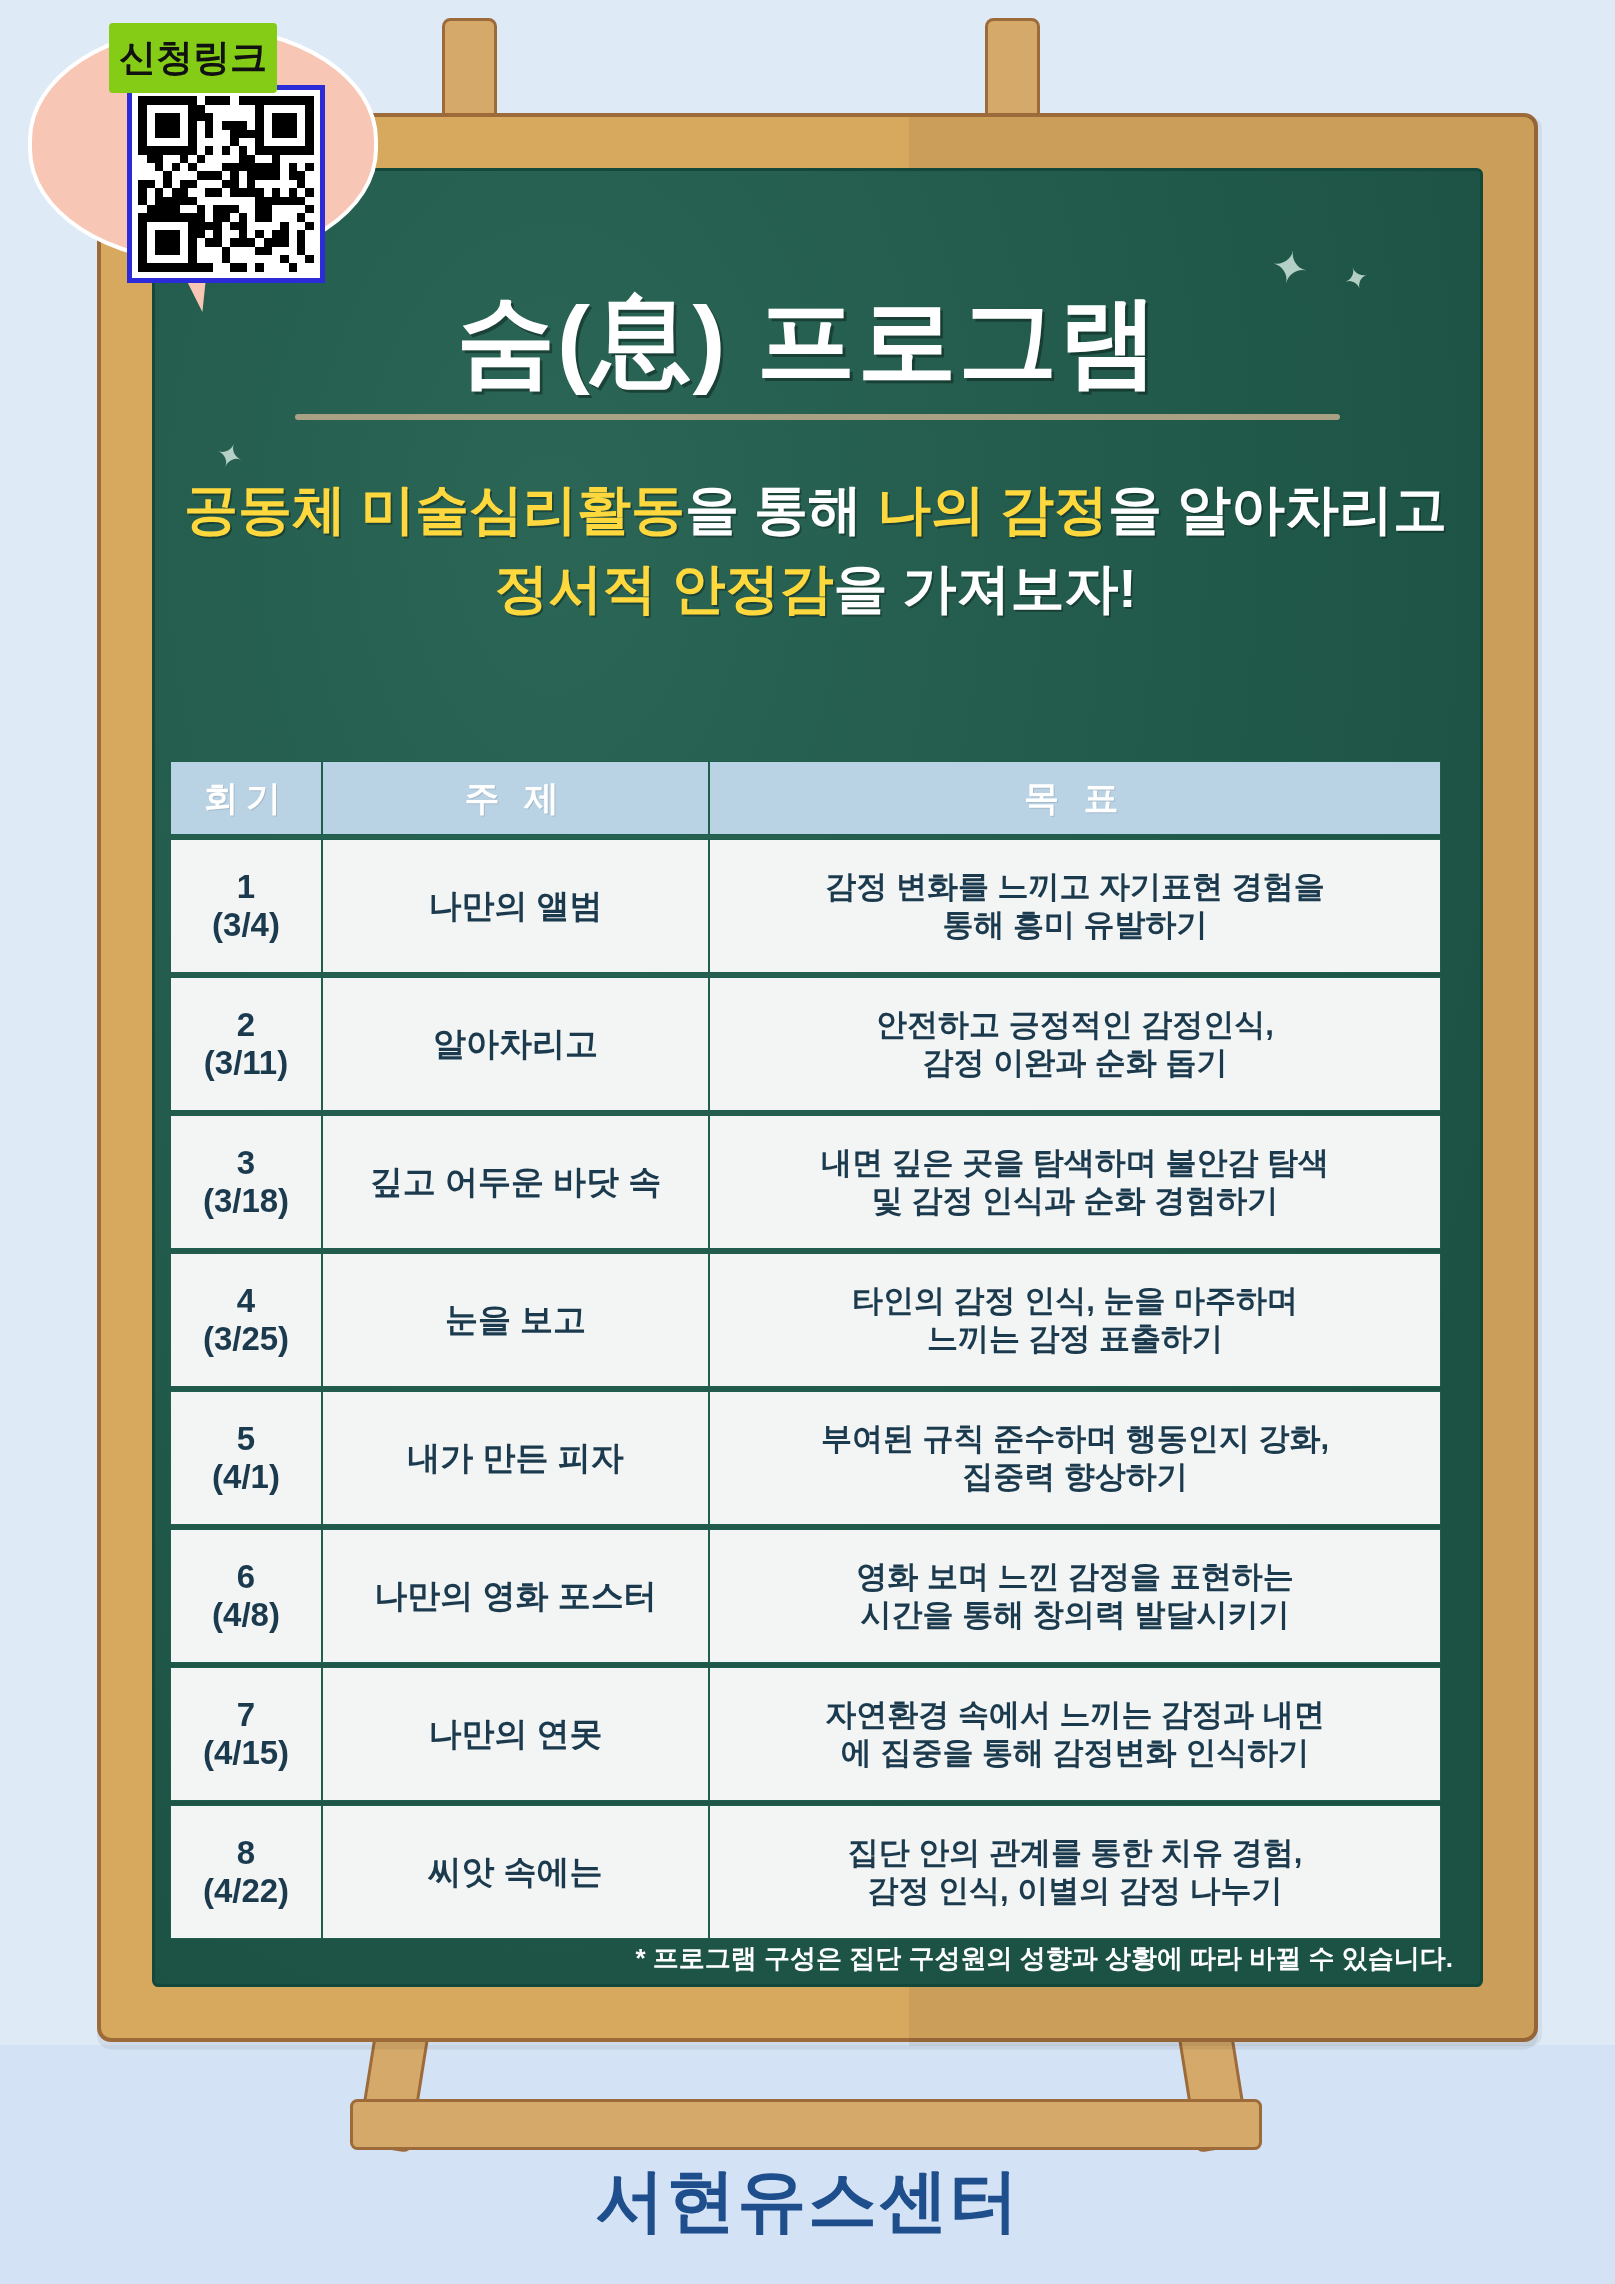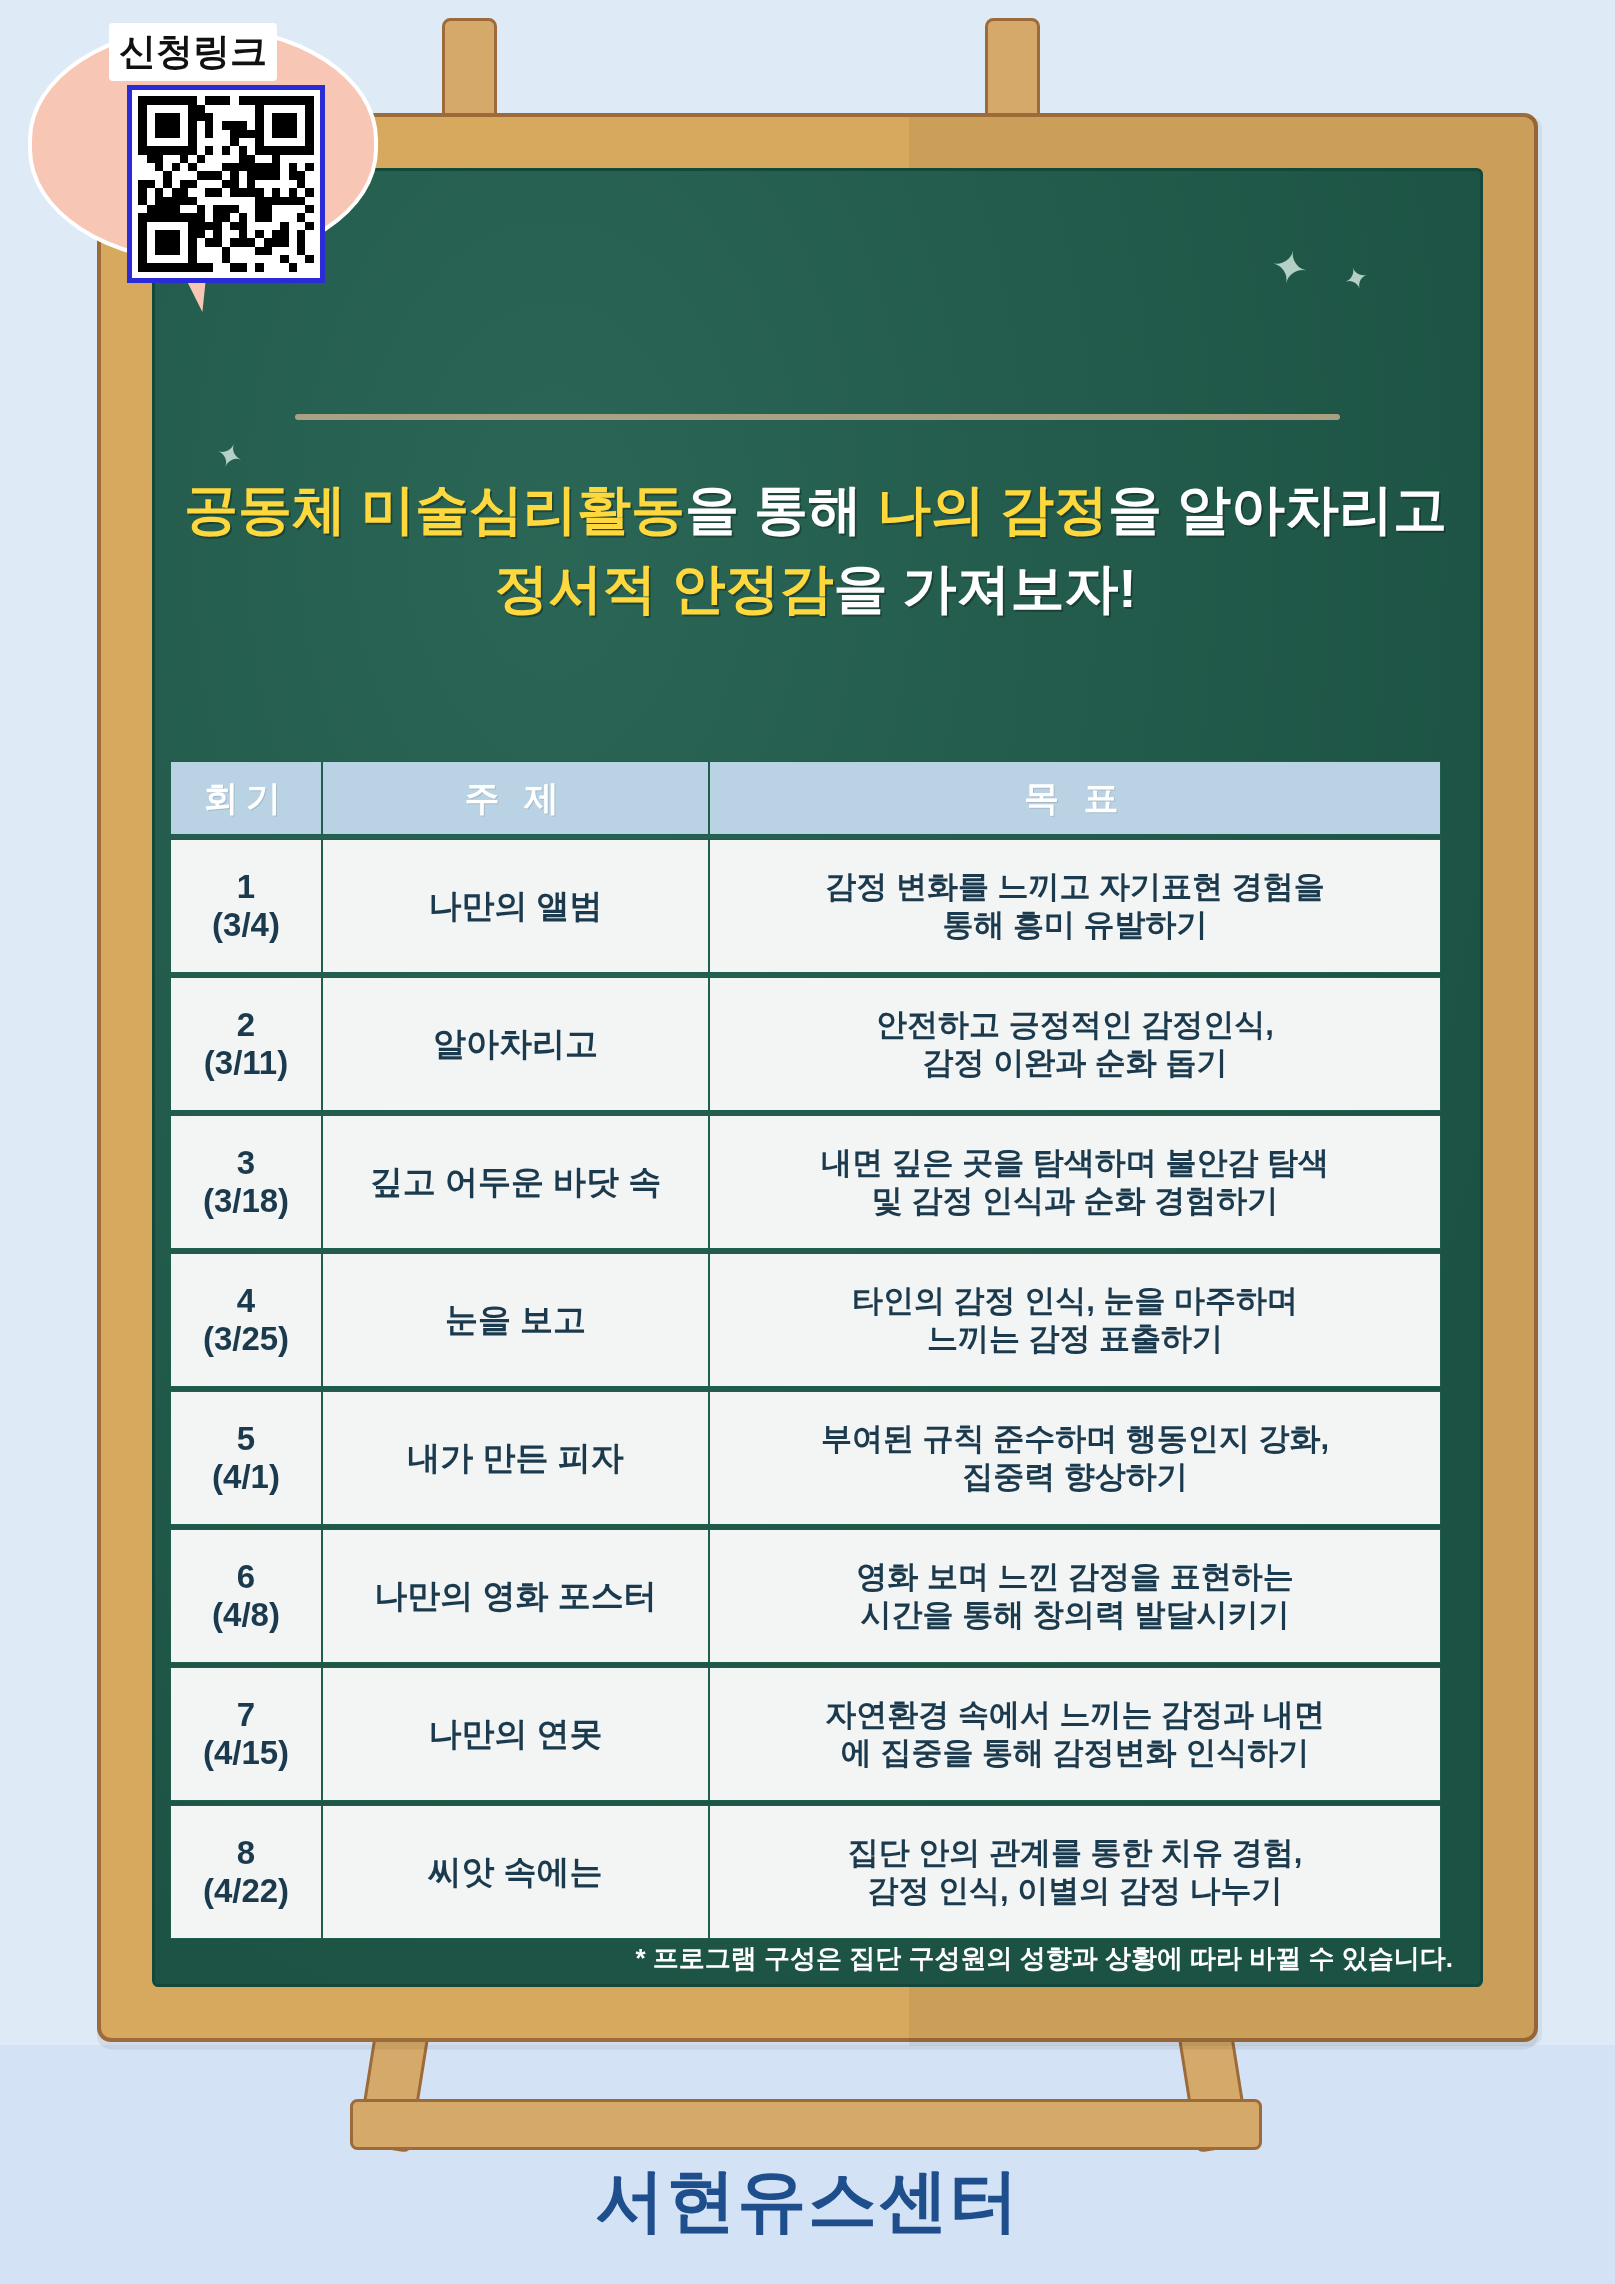--- a/index.html
+++ b/index.html
@@ -222,25 +222,25 @@
     left: 138px; top: 203px;
     width: 0; height: 0;
     border-left: 32px solid transparent;
     border-right: 18.4px solid transparent;
     border-top: 85px solid #f8c6b4;
     transform: rotate(-6deg);
   }
   .link-label {
     position: absolute;
     left: 81px; top: -2.3px;
-    background: #ffffff;
+    background: #84cc16;
     color: #111111;
     font-size: 37px;
     font-weight: bold;
-    padding: 4px 10px;
+    padding: 10px 10px;
     border-radius: 3.7px;
     white-space: nowrap;
     z-index: 4;
   }
   .qr {
     position: absolute;
     left: 99px; top: 60px;
     width: 198px; height: 198px;
     background: #ffffff;
     border: 5.5px solid #2b2bd8;
@@ -273,20 +273,21 @@
     <div class="frame-inner-shade"></div>
   </div>
 
   <div class="board"></div>
 
   <div class="spark s1">✦</div>
   <div class="spark s2">✦</div>
   <div class="spark s3">✦</div>
 
 
+  <div class="main-title">숨(息) 프로그램</div>
   <div class="title-underline"></div>
 
   <div class="subtitle" id="subtitle">
       <span class="line"><span class="hl">공동체 미술심리활동</span><span>을 통해 </span><span class="hl">나의 감정</span><span>을 알아차리고</span></span>
       <span class="line"><span class="hl">정서적 안정감</span><span>을 가져보자!</span></span>
     </div>
 
   <div class="table-wrap">
     <table>
       <colgroup>

